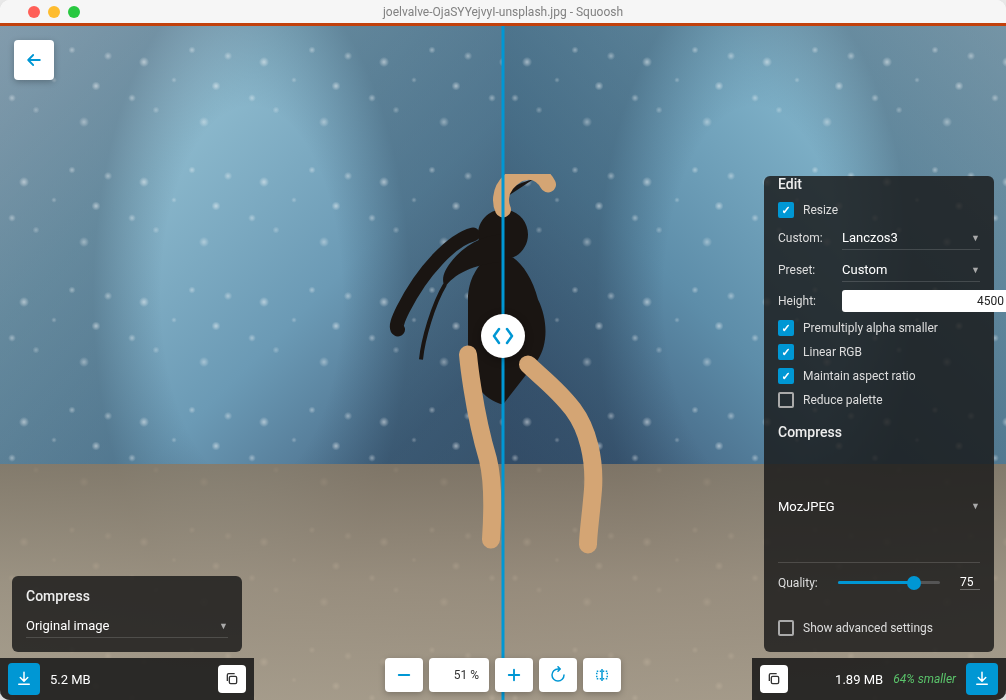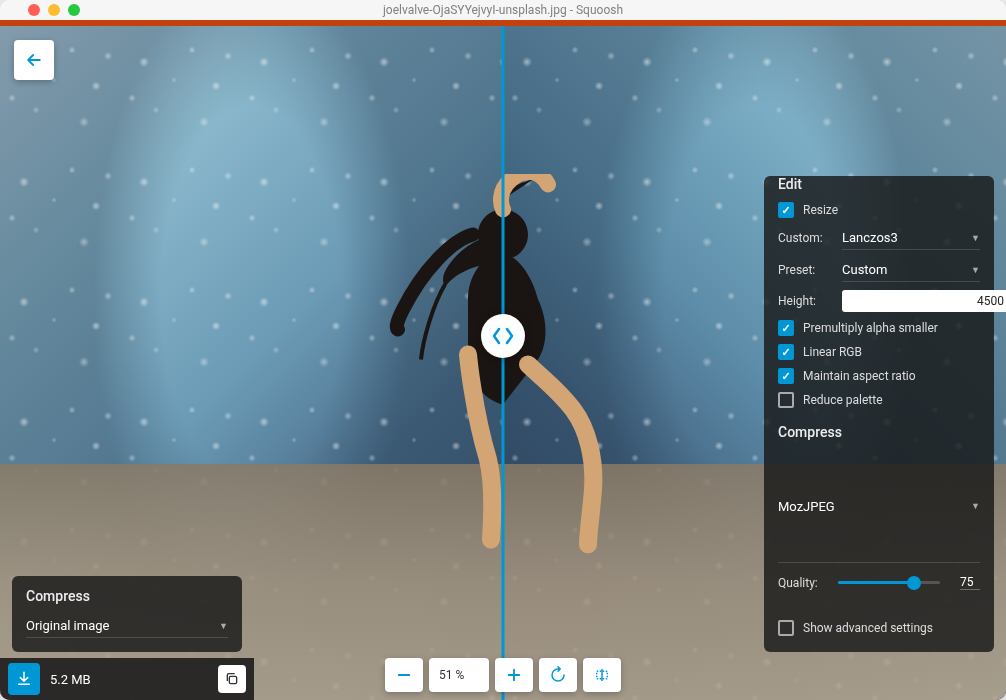--- a/index.html
+++ b/index.html
@@ -1,18 +1,18 @@
 <!DOCTYPE html>
 <html><head>
 <meta charset="utf-8">
 <style>
 *{box-sizing:border-box;margin:0;padding:0;font-family:-apple-system,BlinkMacSystemFont,"Segoe UI",Roboto,sans-serif}
 body{width:1006px;height:700px;overflow:hidden;background:#f0f0f0}
 .window{width:1006px;height:700px;background:#fff;border-radius:10px;overflow:hidden;position:relative;box-shadow:0 10px 40px rgba(0,0,0,.2)}
-.titlebar{height:26px;background:#f6f6f6;display:flex;align-items:center;padding:0 28px;border-bottom:6px solid #c2410c;position:relative}
+.titlebar{height:26px;background:#f6f6f6;display:flex;align-items:center;padding:0 28px;border-bottom:3px solid #c2410c;position:relative}
 .traffic{display:flex;gap:8px}
 .dot{width:12px;height:12px;border-radius:50%}
 .dot.r{background:#ff5f57}.dot.y{background:#febc2e}.dot.g{background:#28c840}
 .titlebar .title{position:absolute;left:50%;transform:translateX(-50%);font-size:12px;color:#818181}
 .viewport{position:absolute;top:26px;left:0;right:0;bottom:0;background:#222}
 .image-area{position:absolute;inset:0;overflow:hidden}
 .img-half{position:absolute;top:0;bottom:0}
 .img-left{left:0;width:50%;background:linear-gradient(135deg,#b8d4e3 0%,#8bb8cc 25%,#6b9ab5 50%,#4a6d8a 70%,#3a5570 100%)}
 .img-right{right:0;width:50%;background:linear-gradient(225deg,#a3c9d9 0%,#7eb0c7 25%,#5d8da9 50%,#426280 70%,#324864 100%)}
 .water-texture{position:absolute;inset:0;background:
@@ -60,21 +60,21 @@
 .bb-right{justify-content:flex-end;margin-left:auto}
 .dl-btn{width:32px;height:32px;background:#0097d4;border-radius:4px;display:flex;align-items:center;justify-content:center;cursor:pointer}
 .dl-btn svg{width:18px;height:18px}
 .copy-btn{width:28px;height:28px;background:#fff;border-radius:4px;display:flex;align-items:center;justify-content:center;cursor:pointer;margin-left:auto}
 .copy-btn svg{width:16px;height:16px}
 .smaller{color:#5ac26a;font-style:italic;font-size:12px}
 .zoom-controls{position:absolute;left:50%;bottom:8px;transform:translateX(-50%);display:flex;gap:6px;z-index:10}
 .zc-btn{height:34px;background:#fff;border-radius:4px;display:flex;align-items:center;justify-content:center;cursor:pointer;box-shadow:0 2px 6px rgba(0,0,0,.25);padding:0 10px}
 .zc-btn.sq{width:38px;padding:0}
 .zc-btn svg{width:18px;height:18px}
-.zc-val{font-size:12px;color:#333;min-width:40px;text-align:left}
+.zc-val{font-size:12px;color:#333;min-width:40px;text-align:right}
 .panel-left .sel-full{margin-top:4px}
 </style>
 </head>
 <body>
 
 <div class="window">
   <div class="titlebar">
     <div class="traffic">
       <div class="dot r"></div>
       <div class="dot y"></div>
@@ -235,16 +235,31 @@
             </svg>
         </div>
         <span>5.2 MB</span>
         <div class="copy-btn">
           <svg viewBox="0 0 24 24">
               <rect x="8" y="8" width="11" height="11" rx="2" stroke="#333" stroke-width="2" fill="none"></rect>
               <path d="M5 15 V6 a2 2 0 0 1 2-2 h9" stroke="#333" stroke-width="2" fill="none"></path>
             </svg>
         </div>
       </div>
+      <div class="bb-right">
+        <div class="copy-btn" style="margin-left:0;margin-right:auto">
+          <svg viewBox="0 0 24 24">
+              <rect x="8" y="8" width="11" height="11" rx="2" stroke="#333" stroke-width="2" fill="none"></rect>
+              <path d="M5 15 V6 a2 2 0 0 1 2-2 h9" stroke="#333" stroke-width="2" fill="none"></path>
+            </svg>
+        </div>
+        <span>1.89 MB</span>
+        <span class="smaller">64% smaller</span>
+        <div class="dl-btn">
+          <svg viewBox="0 0 24 24">
+              <path d="M12 3 V14 M7 10 L12 15 L17 10 M5 19 H19" stroke="#fff" stroke-width="2" fill="none" stroke-linecap="round" stroke-linejoin="round"></path>
+            </svg>
+        </div>
+      </div>
     </div>
 
   </div>
 </div>
 
 </body></html>

